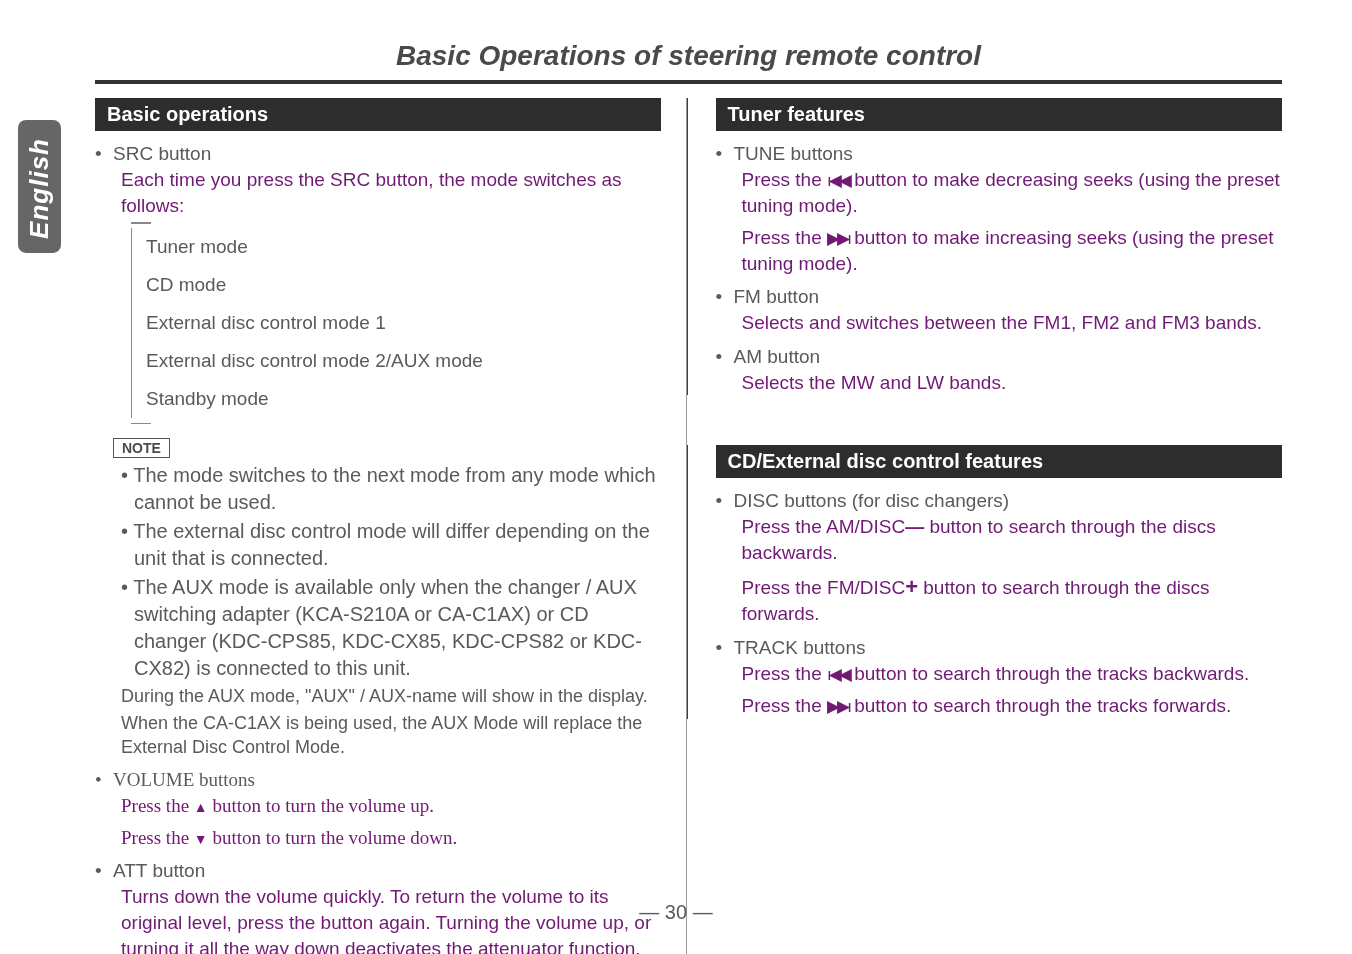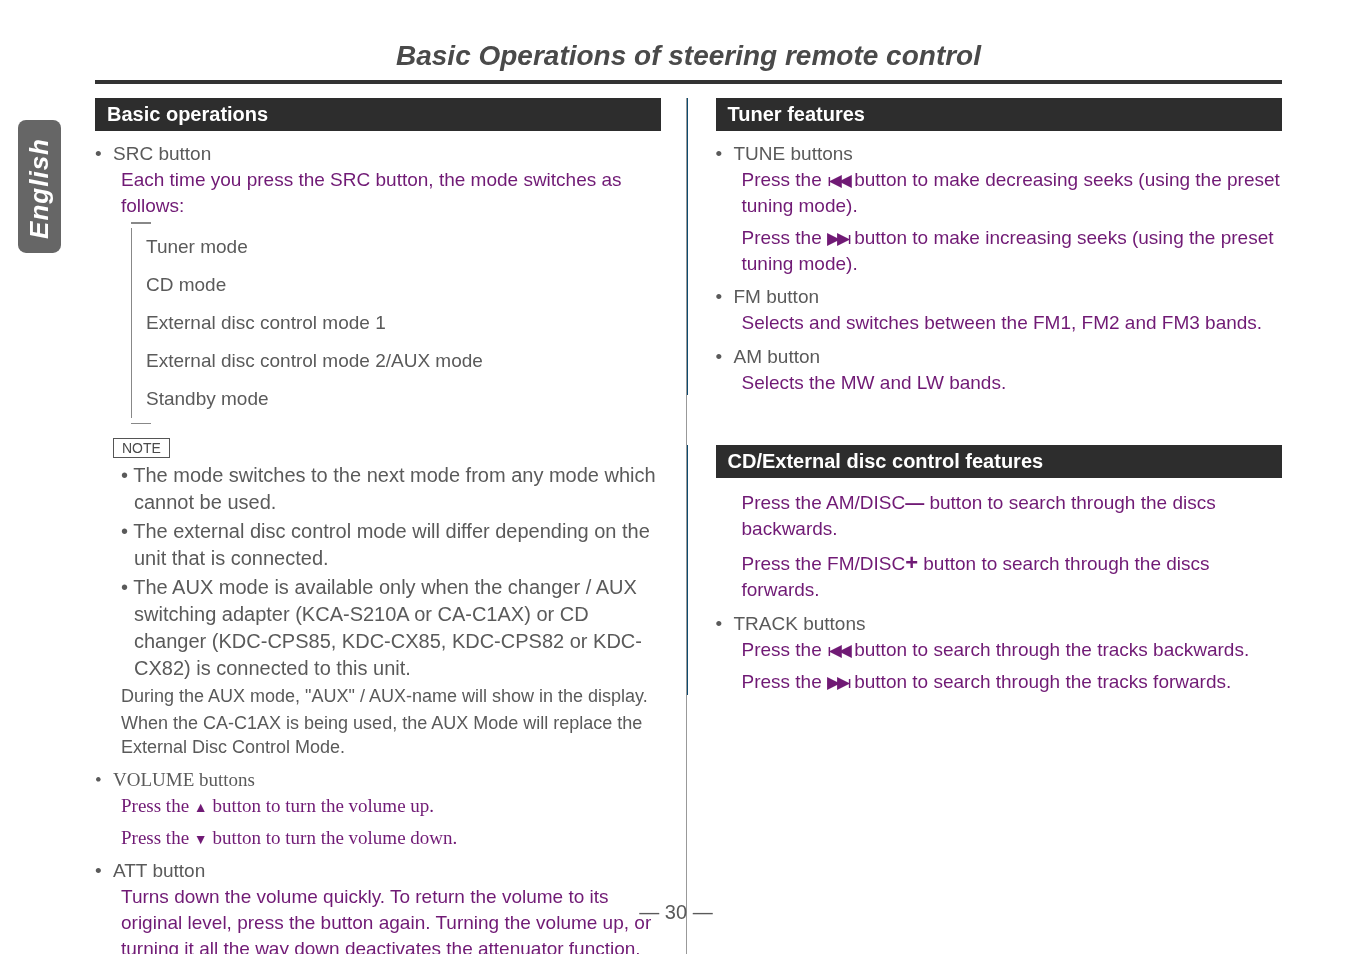--- a/index.html
+++ b/index.html
@@ -13,21 +13,21 @@
 .col { flex: 1; }
 .col-left { border-right: 1px solid #999; padding-right: 25px; }
 .section-bar { background: #2d2d2d; color: #fff; font-weight: bold; font-size: 20px; padding: 5px 12px; margin-bottom: 12px; }
 .bullet-head { font-weight: normal; font-size: 19px; color: #5a5a5a; margin-bottom: 2px; }
 .bullet-head .blt { display: inline-block; width: 18px; }
 .body-text { font-size: 19px; color: #701a75; line-height: 1.35; margin-left: 26px; margin-bottom: 6px; }
 .mode-list { margin: 10px 0 4px 36px; border-left: 1.5px solid #888; position: relative; }
 .mode-list::before { content: ""; position: absolute; top: -6px; left: -1px; width: 20px; height: 1.5px; background: #888; }
 .mode-list::after { content: ""; position: absolute; bottom: -6px; left: -1px; width: 20px; height: 1.5px; background: #888; }
 .mode-item { font-size: 19px; color: #5a5a5a; padding: 8px 0 8px 14px; }
-.note-box { display: inline-block; border: 1.5px solid #555; padding: 1px 8px; font-size: 14px; font-weight: normal; color: #4a4a4a; margin: 10px 0 4px 18px; }
+.note-box { display: inline-block; border: 1.5px solid #555; padding: 1px 8px; font-size: 14px; font-weight: bold; color: #4a4a4a; margin: 10px 0 4px 18px; }
 .note-list { margin-left: 26px; }
 .note-item { font-size: 20px; color: #5a5a5a; line-height: 1.35; text-indent: -13px; padding-left: 13px; margin-bottom: 2px; }
 .sub-para { font-size: 18px; color: #5a5a5a; line-height: 1.35; margin-left: 26px; margin-top: 2px; }
 .item { margin-bottom: 10px; }
 .icon-prev, .icon-next { display: inline-block; font-family: Arial; letter-spacing: -3px; font-size: 17px; vertical-align: baseline; }
 .icon-up::before { content: "▲"; font-size: 14px; }
 .icon-down::before { content: "▼"; font-size: 14px; }
 .icon-minus::before { content: "—"; font-weight: bold; }
 .icon-plus::before { content: "+"; font-weight: bold; font-size: 22px; }
 .footer-page { position: absolute; bottom: 30px; left: 0; width: 100%; text-align: center; font-size: 20px; color: #5a5a5a; }
@@ -96,20 +96,21 @@
         </div>
         <div class="item">
           <div class="bullet-head"><span class="blt">•</span><span>AM button</span></div>
           <div class="body-text">Selects the MW and LW bands.</div>
         </div>
       </div>
 
       <div class="block">
         <div class="section-bar">CD/External disc control features</div>
         <div class="item">
+          <div class="bullet-head"><span class="blt">•</span><span>DISC buttons (for disc changers)</span></div>
           <div class="body-text"><span>Press the AM/DISC</span><span class="icon-minus"></span><span> button to search through the discs backwards.</span></div>
           <div class="body-text"><span>Press the FM/DISC</span><span class="icon-plus"></span><span> button to search through the discs forwards.</span></div>
         </div>
         <div class="item">
           <div class="bullet-head"><span class="blt">•</span><span>TRACK buttons</span></div>
           <div class="body-text"><span>Press the </span><span class="icon-prev">ı◀◀</span><span> button to search through the tracks backwards.</span></div>
           <div class="body-text"><span>Press the </span><span class="icon-next">▶▶ı</span><span> button to search through the tracks forwards.</span></div>
         </div>
       </div>
     </div>

